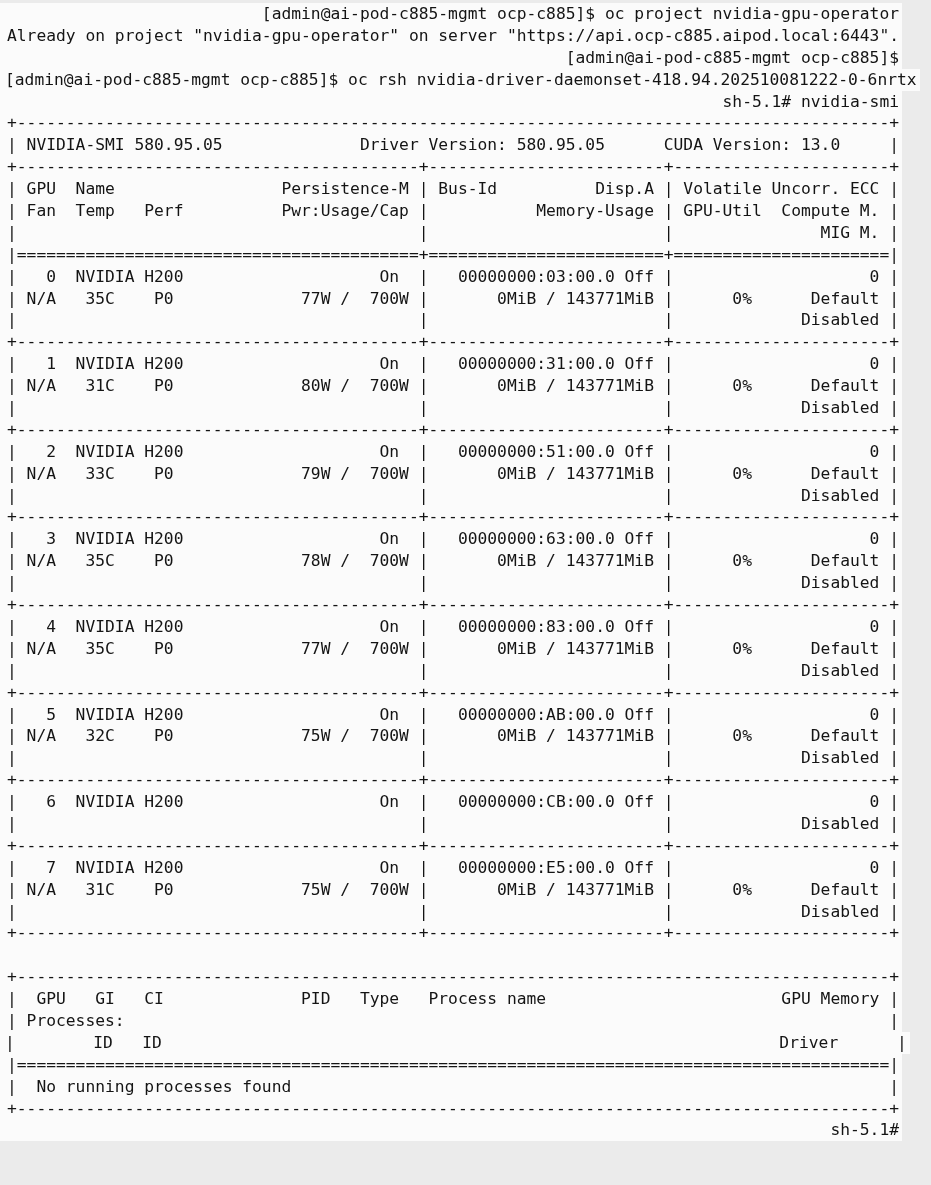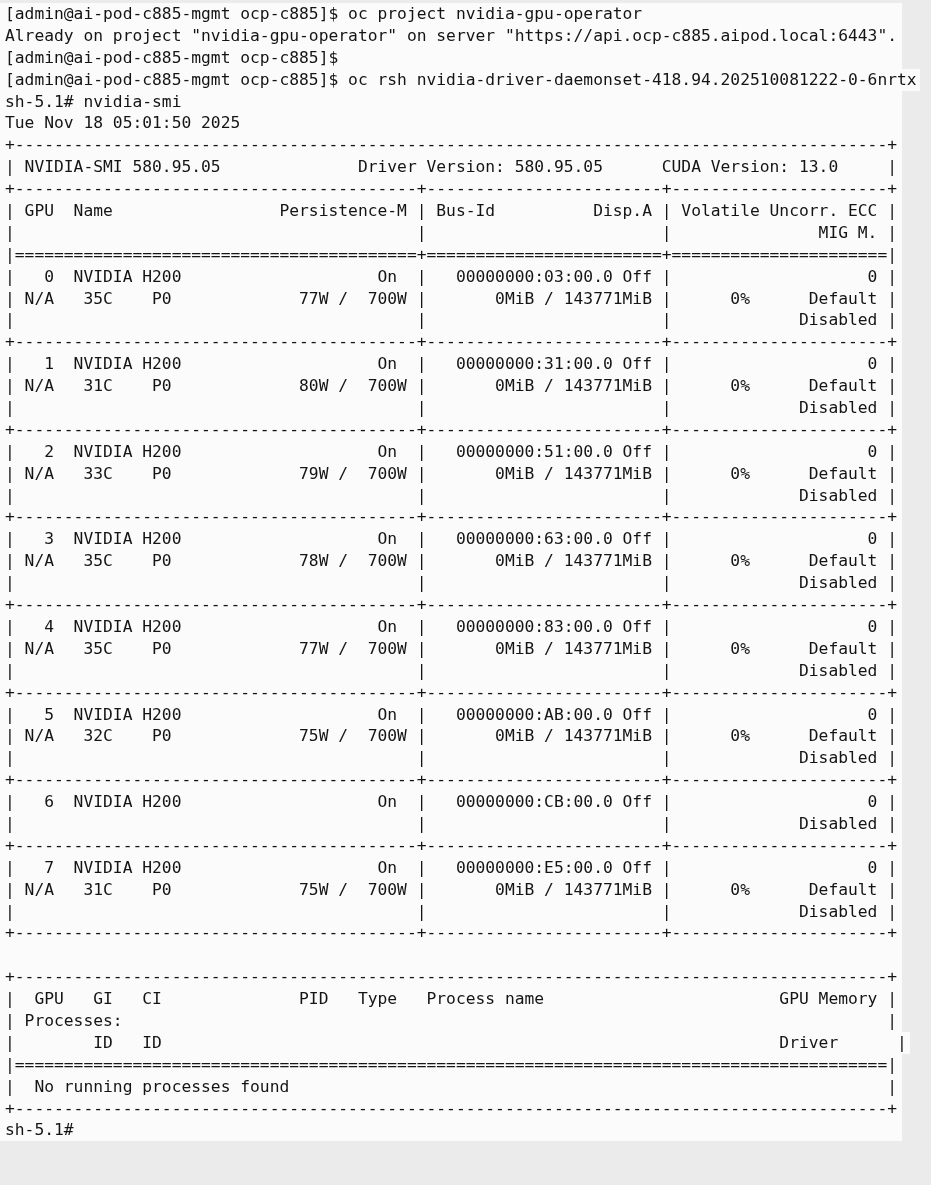--- a/index.html
+++ b/index.html
@@ -40,38 +40,39 @@
   .line {
     white-space: pre;
     height: 21.9px;
     line-height: 21.9px;
     background: #fbfbfb;
     width: max-content;
     min-width: 902px;
     padding-left: 5px;
     padding-right: 3px;
     box-sizing: border-box;
+    text-align: right;
   }
 </style>
 </head>
 <body>
 
 <div class="terminal">
   <div class="gutter"></div>
   <div class="screen">
       <div class="line">[admin@ai-pod-c885-mgmt ocp-c885]$ oc project nvidia-gpu-operator</div>
       <div class="line">Already on project "nvidia-gpu-operator" on server "https://api.ocp-c885.aipod.local:6443".</div>
       <div class="line">[admin@ai-pod-c885-mgmt ocp-c885]$</div>
       <div class="line">[admin@ai-pod-c885-mgmt ocp-c885]$ oc rsh nvidia-driver-daemonset-418.94.202510081222-0-6nrtx</div>
       <div class="line">sh-5.1# nvidia-smi</div>
-      <div class="line">Tue Nov 18 05:01:50 2025</div>
       <div class="line">+-----------------------------------------------------------------------------------------+</div>
       <div class="line">| NVIDIA-SMI 580.95.05              Driver Version: 580.95.05      CUDA Version: 13.0     |</div>
       <div class="line">+-----------------------------------------+------------------------+----------------------+</div>
       <div class="line">| GPU  Name                 Persistence-M | Bus-Id          Disp.A | Volatile Uncorr. ECC |</div>
+      <div class="line">| Fan  Temp   Perf          Pwr:Usage/Cap |           Memory-Usage | GPU-Util  Compute M. |</div>
       <div class="line">|                                         |                        |               MIG M. |</div>
       <div class="line">|=========================================+========================+======================|</div>
       <div class="line">|   0  NVIDIA H200                    On  |   00000000:03:00.0 Off |                    0 |</div>
       <div class="line">| N/A   35C    P0             77W /  700W |       0MiB / 143771MiB |      0%      Default |</div>
       <div class="line">|                                         |                        |             Disabled |</div>
       <div class="line">+-----------------------------------------+------------------------+----------------------+</div>
       <div class="line">|   1  NVIDIA H200                    On  |   00000000:31:00.0 Off |                    0 |</div>
       <div class="line">| N/A   31C    P0             80W /  700W |       0MiB / 143771MiB |      0%      Default |</div>
       <div class="line">|                                         |                        |             Disabled |</div>
       <div class="line">+-----------------------------------------+------------------------+----------------------+</div>

